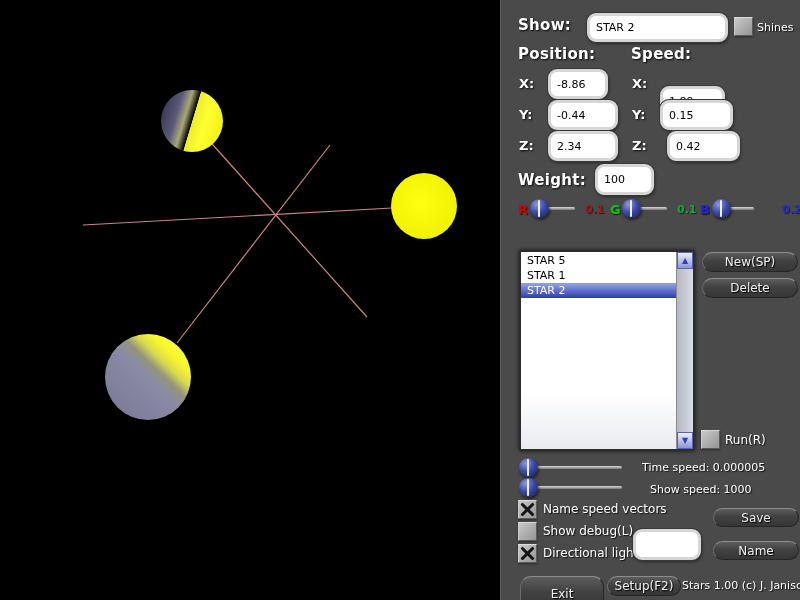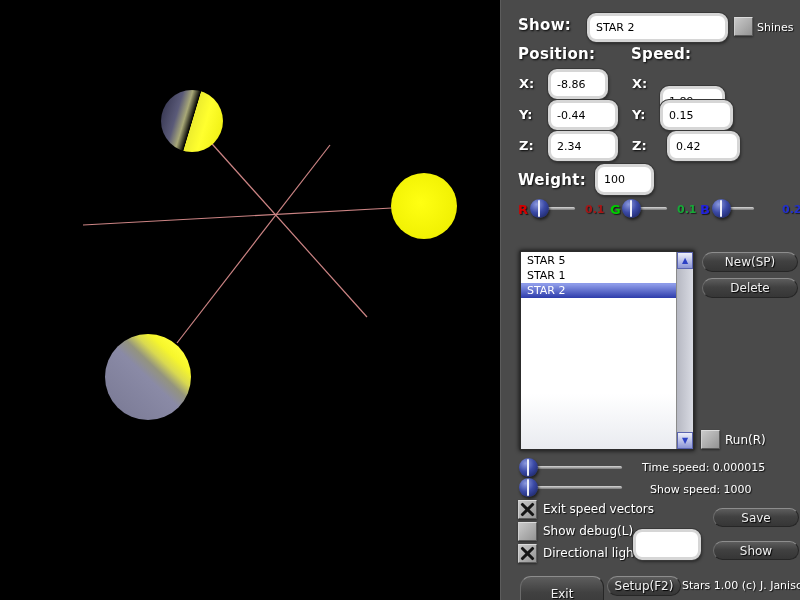--- a/index.html
+++ b/index.html
@@ -154,37 +154,37 @@
     </div>
 
     <div class="abs btn3d" style="left:201px; top:252px; width:96px; height:20px;">New(SP)</div>
     <div class="abs btn3d" style="left:201px; top:278px; width:96px; height:20px;">Delete</div>
 
     <div class="abs cb" style="left:200px; top:430px;"></div>
     <div class="abs lbl" style="left:224px; top:433px;">Run(R)</div>
 
     <div class="abs track" style="left:19px; top:466px; width:102px;"></div>
     <div class="abs knob" style="left:18px; top:458px;"></div>
-    <div class="abs lbl-sm" style="left:141px; top:461px;">Time speed: 0.000015</div>
+    <div class="abs lbl-sm" style="left:141px; top:461px;">Time speed: 0.000005</div>
 
     <div class="abs track" style="left:19px; top:486px; width:102px;"></div>
     <div class="abs knob" style="left:18px; top:478px;"></div>
     <div class="abs lbl-sm" style="left:149px; top:483px;">Show speed: 1000</div>
 
     <div class="abs cb checked" style="left:17px; top:500px;"></div>
-    <div class="abs lbl" style="left:42px; top:502px;">Exit speed vectors</div>
+    <div class="abs lbl" style="left:42px; top:502px;">Name speed vectors</div>
 
     <div class="abs cb" style="left:17px; top:522px;"></div>
     <div class="abs lbl" style="left:42px; top:524px;">Show debug(L)</div>
 
     <div class="abs cb checked" style="left:17px; top:544px;"></div>
     <div class="abs lbl" style="left:42px; top:546px;">Directional light</div>
 
     <div class="abs colorbox" style="left: 132px; top: 529px; width: 68px; height: 31px; background: rgb(255, 255, 255);"></div>
 
     <div class="abs btn3d" style="left:212px; top:508px; width:86px; height:19px;">Save</div>
-    <div class="abs btn3d" style="left:212px; top:541px; width:86px; height:19px;">Show</div>
+    <div class="abs btn3d" style="left:212px; top:541px; width:86px; height:19px;">Name</div>
 
     <div class="abs btn3d" style="left:19px; top:576px; width:84px; height:36px;">Exit</div>
     <div class="abs btn3d" style="left:106px; top:576px; width:74px; height:20px;">Setup(F2)</div>
     <div class="abs lbl-sm" style="left:181px; top:579px;">Stars 1.00 (c) J. Janisch</div>
   </div>
 </div>
 
 </body></html>

